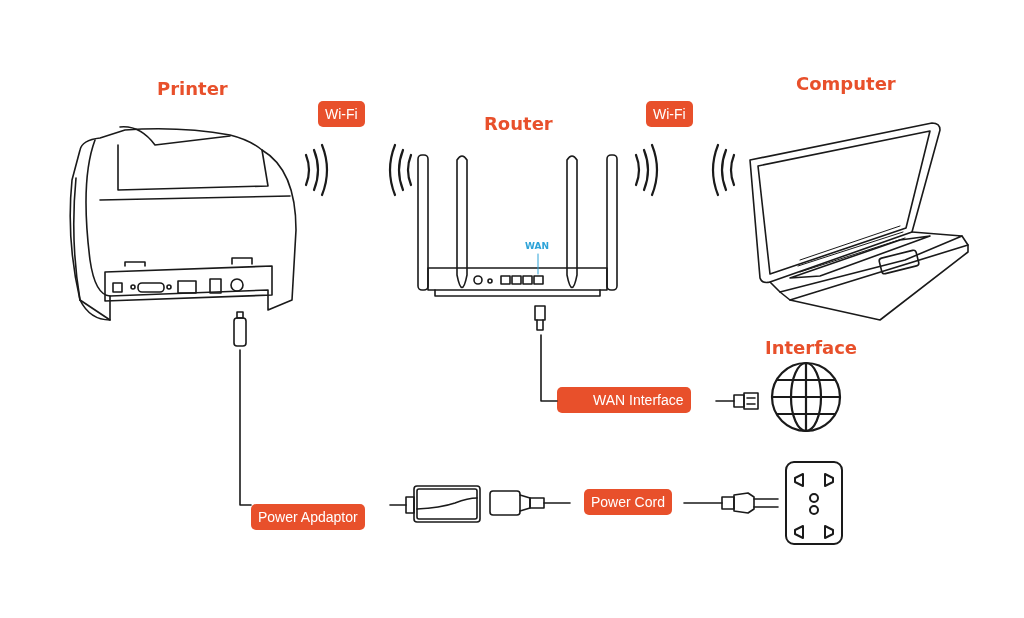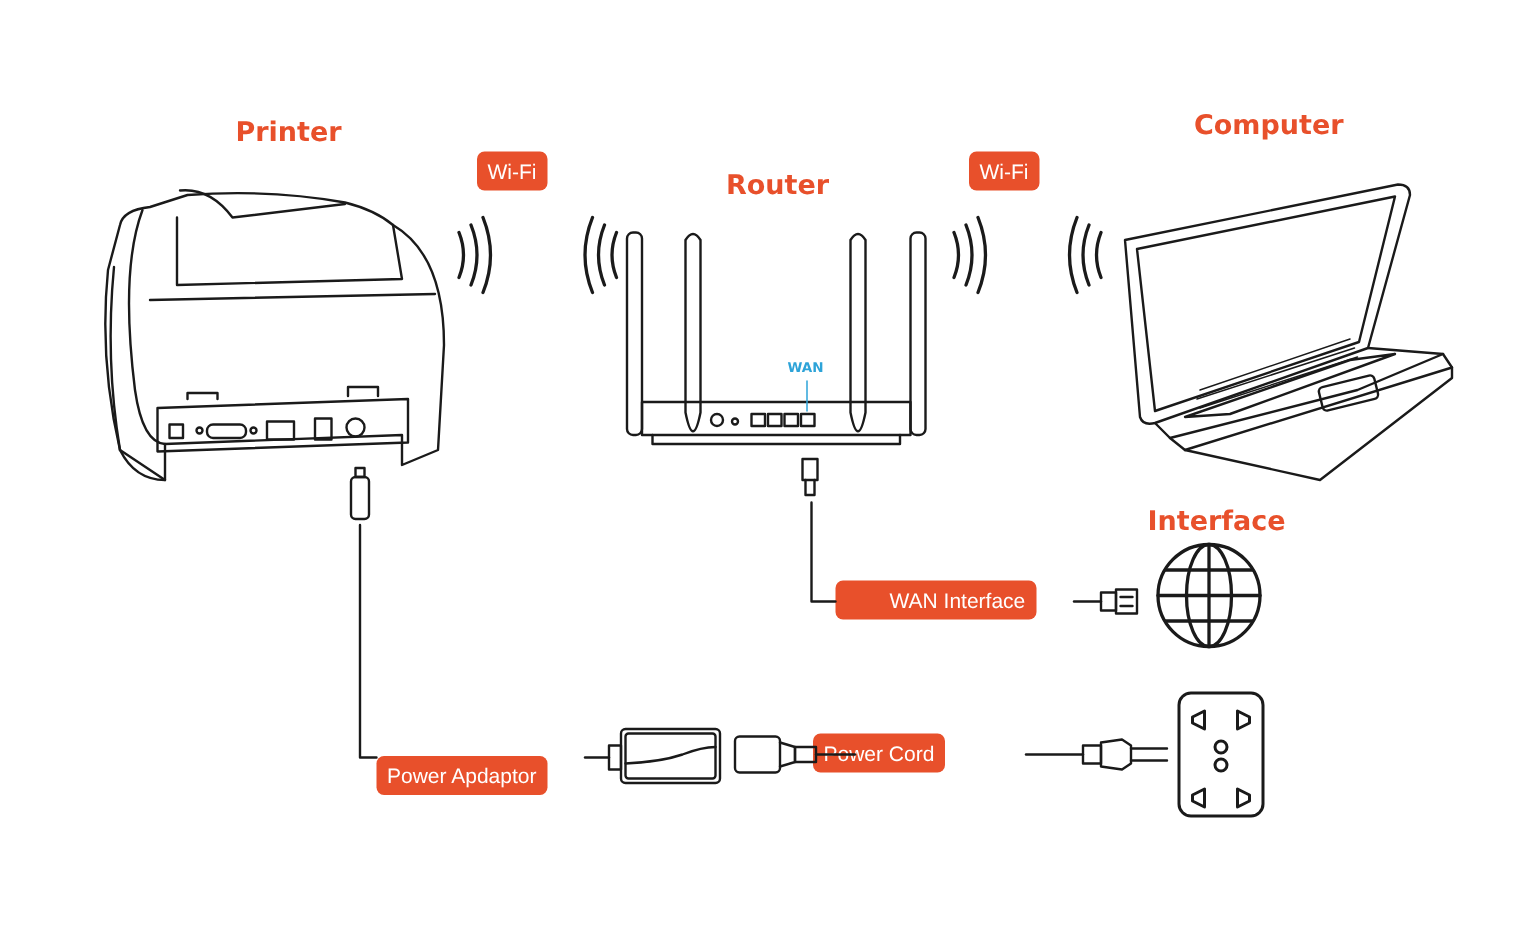--- a/index.html
+++ b/index.html
@@ -14,21 +14,21 @@
 
 <div class="title" style="left:157px;top:78px;">Printer</div>
 <div class="title" style="left:484px;top:113px;text-align:right;">Router</div>
 <div class="title" style="left:796px;top:73px;">Computer</div>
 <div class="title" style="left:765px;top:337px;">Interface</div>
 
 <div class="tag" style="left:318px;top:101px;">Wi-Fi</div>
 <div class="tag" style="left:646px;top:101px;">Wi-Fi</div>
 <div class="tag" style="left:557px;top:387px;padding-left:36px;">WAN Interface</div>
 <div class="tag" style="left:251px;top:491px;margin-top:13px;">Power Apdaptor</div>
-<div class="tag" style="left:542px;top:489px;">Power Cord</div>
+<div class="tag" style="left:584px;top:489px;">Power Cord</div>
 
 <div class="wan-label" style="left:525px;top:241px;">WAN</div>
 
 <svg class="art" width="1024" height="618" viewBox="0 0 1024 618" fill="none" stroke="#1a1a1a" stroke-width="1.6" stroke-linecap="round" stroke-linejoin="round">
 
   <g>
     <path d="M240 350 L240 505 L251 505"></path>
     <path d="M390 505 L406 505"></path>
     <path d="M544 503 L570 503"></path>
     <path d="M684 503 L722 503"></path>

